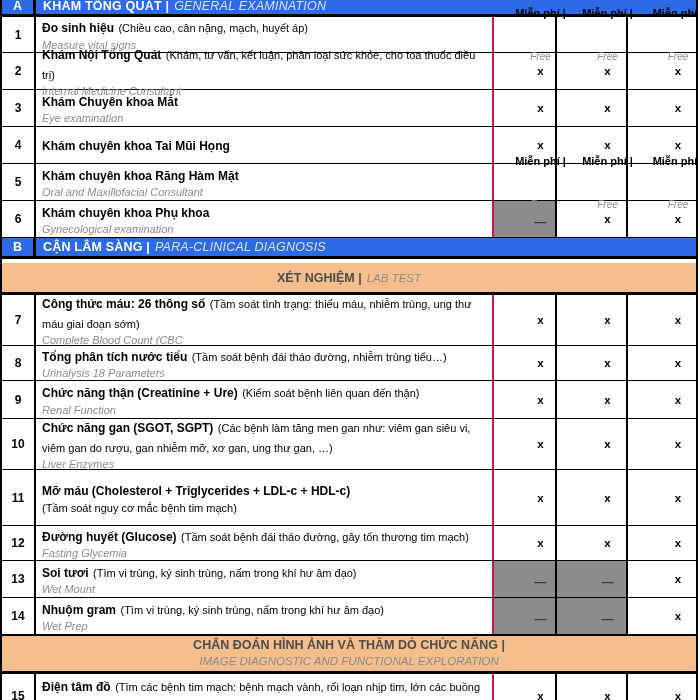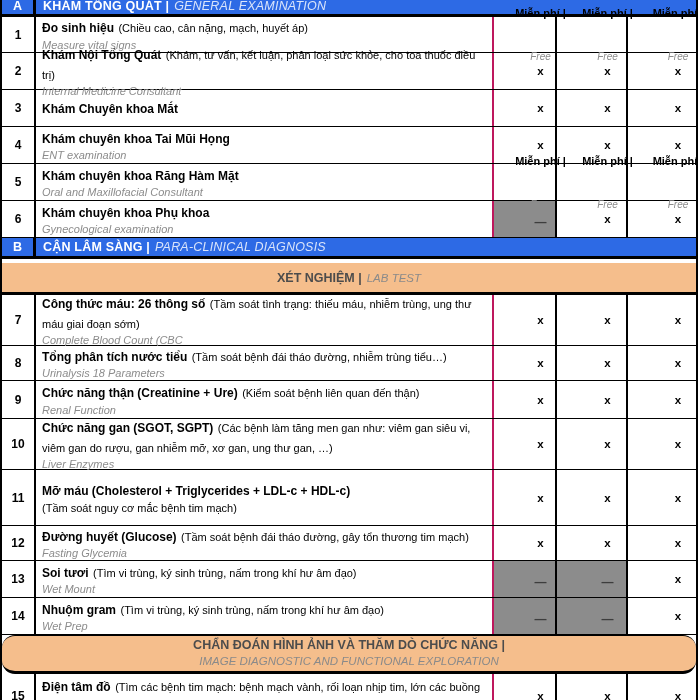--- a/index.html
+++ b/index.html
@@ -20,21 +20,21 @@
   .band-blue .bsub { font-style: italic; font-weight: normal;
     color: rgba(255,255,255,.82); margin-left: 5px; }
 
   .white-gap { height: 4px; background: #fff; }
 
   .band-orange { text-align: center; border-bottom: 3px solid #000; }
   .band-orange .otitle { font-weight: bold; font-size: 12.5px; color: #4c4c4c; }
   .band-orange .osub { font-style: italic; font-size: 11.5px; color: #8a8a8a; }
   .o-one { height: 32px; display: flex; align-items: center; justify-content: center; gap: 5px; }
   .o-two { height: 39px; display: flex; flex-direction: column; align-items: center;
-    justify-content: center; border-top: 1px solid #000; line-height: 1.35; border-radius: 13px; }
+    justify-content: center; border-top: 1px solid #000; line-height: 1.35; }
 
   
   .row { display: flex; align-items: stretch; border-bottom: 1px solid #000; background: #fff; }
   .num { width: 34px; flex: 0 0 34px; display: flex; align-items: center;
     justify-content: center; font-weight: bold; font-size: 12px; border-right: 2px solid #000; }
   .desc { flex: 1; min-width: 0; padding: 2px 4px 2px 6px; border-right: 2px solid #be185d;
     display: flex; flex-direction: column; justify-content: center; line-height: 1.28; }
   .nm { font-weight: bold; font-size: 12px; }
   .par { font-size: 11px; }
   .par.own-line { display: block; }
@@ -93,31 +93,31 @@
     </div>
     <div class="val v1 xmark">x</div>
     <div class="val v2 xmark">x</div>
     <div class="val v3 xmark">x</div>
   </div>
 
   <div class="row" style="height:37px">
     <div class="num">3</div>
     <div class="desc">
       <div><span class="nm">Khám Chuyên khoa Mắt</span></div>
+      <div class="en">Eye examination</div>
     </div>
     <div class="val v1 xmark">x</div>
     <div class="val v2 xmark">x</div>
     <div class="val v3 xmark">x</div>
   </div>
 
   <div class="row" style="height:37px">
     <div class="num">4</div>
     <div class="desc">
       <div><span class="nm">Khám chuyên khoa Tai Mũi Họng</span></div>
-      <div class="en">ENT examination</div>
     </div>
     <div class="val v1 xmark">x</div>
     <div class="val v2 xmark">x</div>
     <div class="val v3 xmark">x</div>
   </div>
 
   <div class="row" style="height:37px">
     <div class="num">5</div>
     <div class="desc">
       <div><span class="nm">Khám chuyên khoa Răng Hàm Mặt</span></div>

